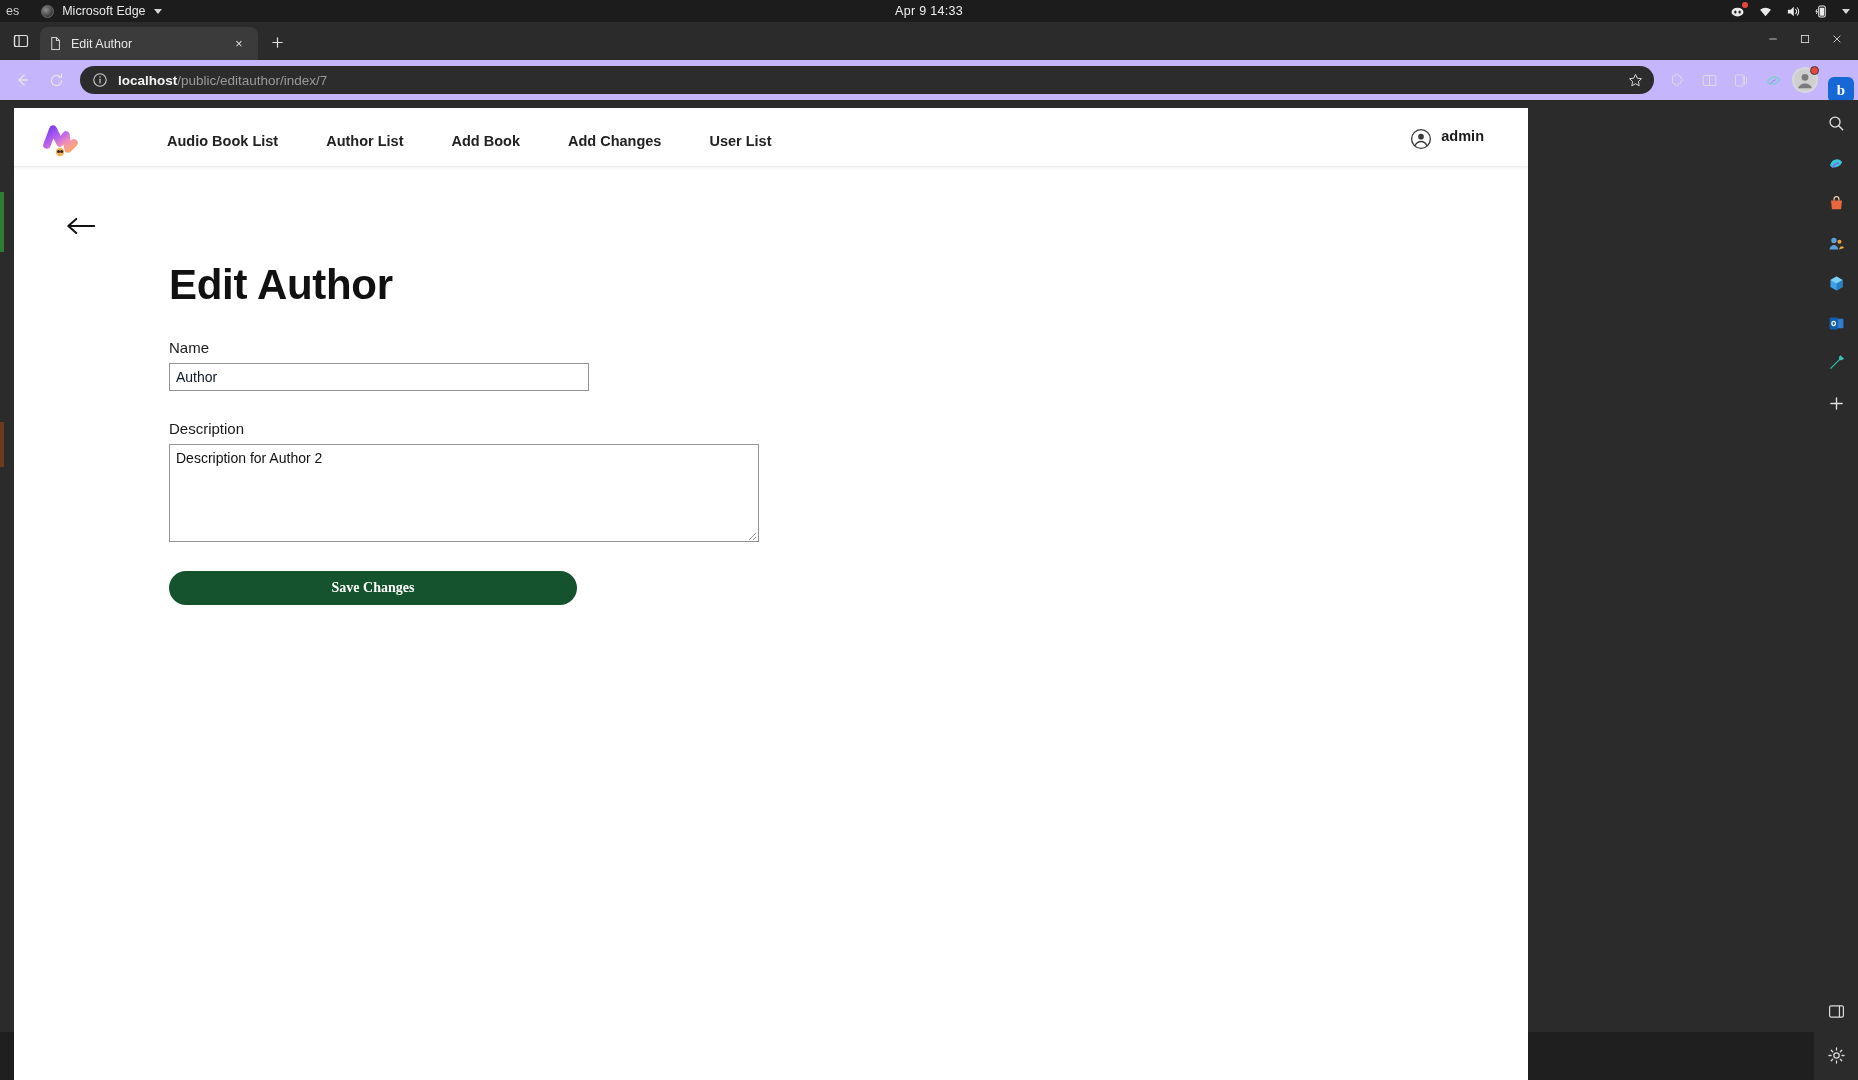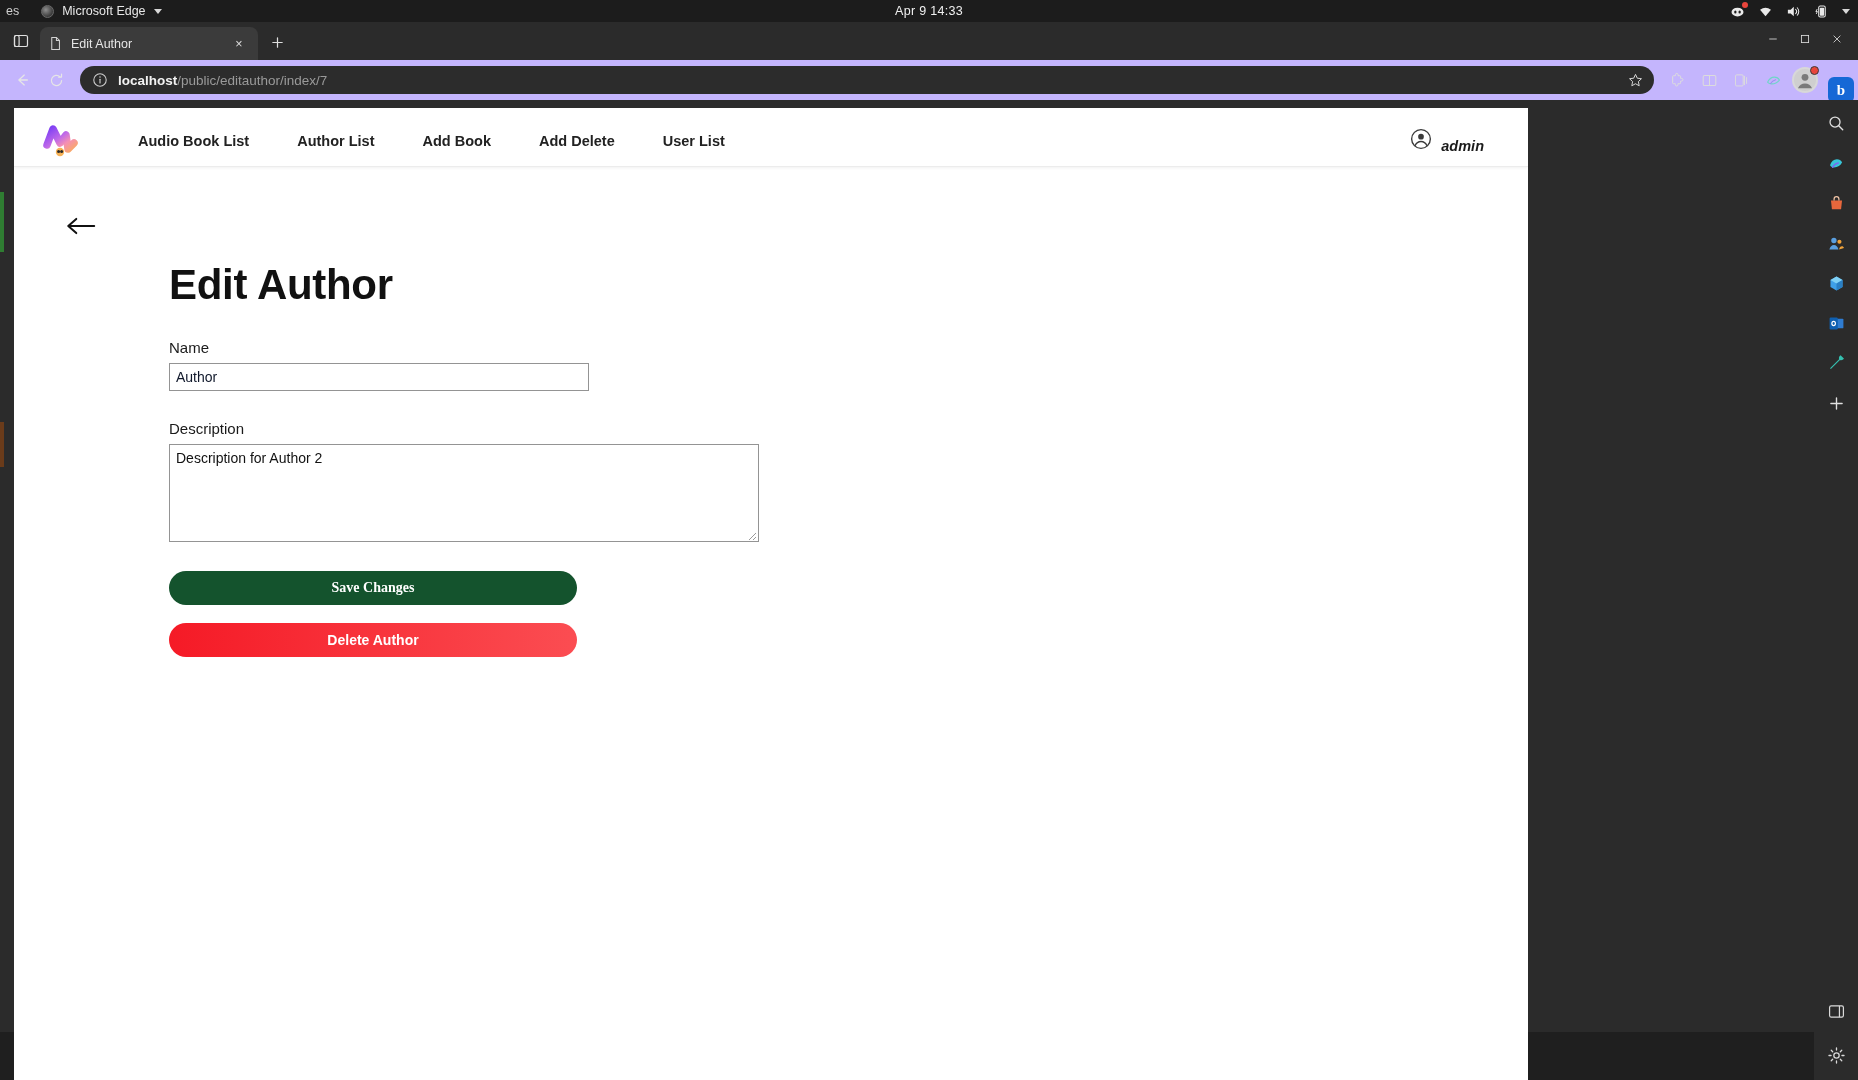--- a/index.html
+++ b/index.html
@@ -92,30 +92,31 @@
   
   .viewport {
     position: absolute; left: 14px; top: 86px;
     width: 1514px; height: 972px; background: #ffffff; overflow: hidden;
   }
 
   .site-nav {
     height: 59px; background: #ffffff; display: flex; align-items: center;
     padding: 8px 0 0 24px; border-bottom: 1px solid #ececec;
     box-shadow: 0 1px 3px rgba(0,0,0,.06);
+    gap: 29px;
   }
   .brand-logo { width: 44px; height: 44px; margin-right: 32px; flex: 0 0 44px; }
   .site-links { display: flex; align-items: center; gap: 0; }
   .site-link {
     font-size: 14.5px; font-weight: bold; color: #222;
     padding: 0 24px; white-space: nowrap;
   }
   .nav-user {
-    margin-left: auto; display: flex; align-items: flex-end;
-    gap: 9px; padding-right: 44px; font-style: italic;
+    margin-left: auto; display: flex; align-items: flex-start;
+    gap: 9px; padding-right: 44px;
   }
   .nav-user-name { font-size: 14.5px; font-weight: bold; color: #1b1b1b; }
 
   .page-body { padding: 40px 0 0 40px; position: relative; }
   .back-arrow { width: 34px; height: 26px; display:block; margin: 6px 0 0 10px; }
 
   .form-wrap { margin: 22px 0 0 115px; }
   .page-title {
     font-size: 42px; font-weight: bold; color: #111;
     letter-spacing: -0.3px; margin-bottom: 30px;
@@ -342,21 +343,21 @@
           <path d="M9 26 L15 10 L22 24 L28 16 L30 30 L36 24" stroke="url(#wormg)" stroke-width="7.5" fill="none" stroke-linecap="round" stroke-linejoin="round"></path>
           <circle cx="22" cy="33" r="4.2" fill="#f6b155"></circle>
           <circle cx="20.6" cy="32.4" r="1.5" fill="#2a2a2a"></circle>
           <circle cx="23.6" cy="32.4" r="1.5" fill="#2a2a2a"></circle>
         </svg>
       </span>
       <div class="site-links">
         <span class="site-link">Audio Book List</span>
         <span class="site-link">Author List</span>
         <span class="site-link">Add Book</span>
-        <span class="site-link">Add Delete</span>
+        <span class="site-link">Add Changes</span>
         <span class="site-link">User List</span>
       </div>
       <div class="nav-user">
         <span>
           <svg viewBox="0 0 24 24" width="22" height="22">
               <circle cx="12" cy="12" r="10.2" stroke="#3a3a3a" stroke-width="1.5" fill="none"></circle>
               <circle cx="12" cy="9.5" r="3.1" fill="#3a3a3a"></circle>
               <path d="M5.6 19.2c1.3-3 3.7-4.5 6.4-4.5s5.1 1.5 6.4 4.5" stroke="#3a3a3a" stroke-width="1.5" fill="none" stroke-linecap="round"></path>
             </svg>
         </span>
@@ -383,21 +384,20 @@
         <div class="text-area" placeholder="Description">
           <span>Description for Author 2</span>
           <span class="resize-grip">
             <svg viewBox="0 0 12 12" width="12" height="12">
                 <path d="M11 4L4 11M11 8L8 11" stroke="#9a9a9a" stroke-width="1"></path>
               </svg>
           </span>
         </div>
 
         <div class="btn btn-save">Save Changes</div>
-        <div class="btn btn-delete">Delete Author</div>
       </div>
     </div>
   </div>
 
   <div class="edge-sidebar">
     <span class="sb-ico">
       <svg viewBox="0 0 22 22" width="19" height="19">
           <circle cx="9.3" cy="9.3" r="5.8" stroke="#e0e0e0" stroke-width="1.5" fill="none"></circle>
           <path d="M13.6 13.6l4.6 4.6" stroke="#e0e0e0" stroke-width="1.6" stroke-linecap="round"></path>
         </svg>

